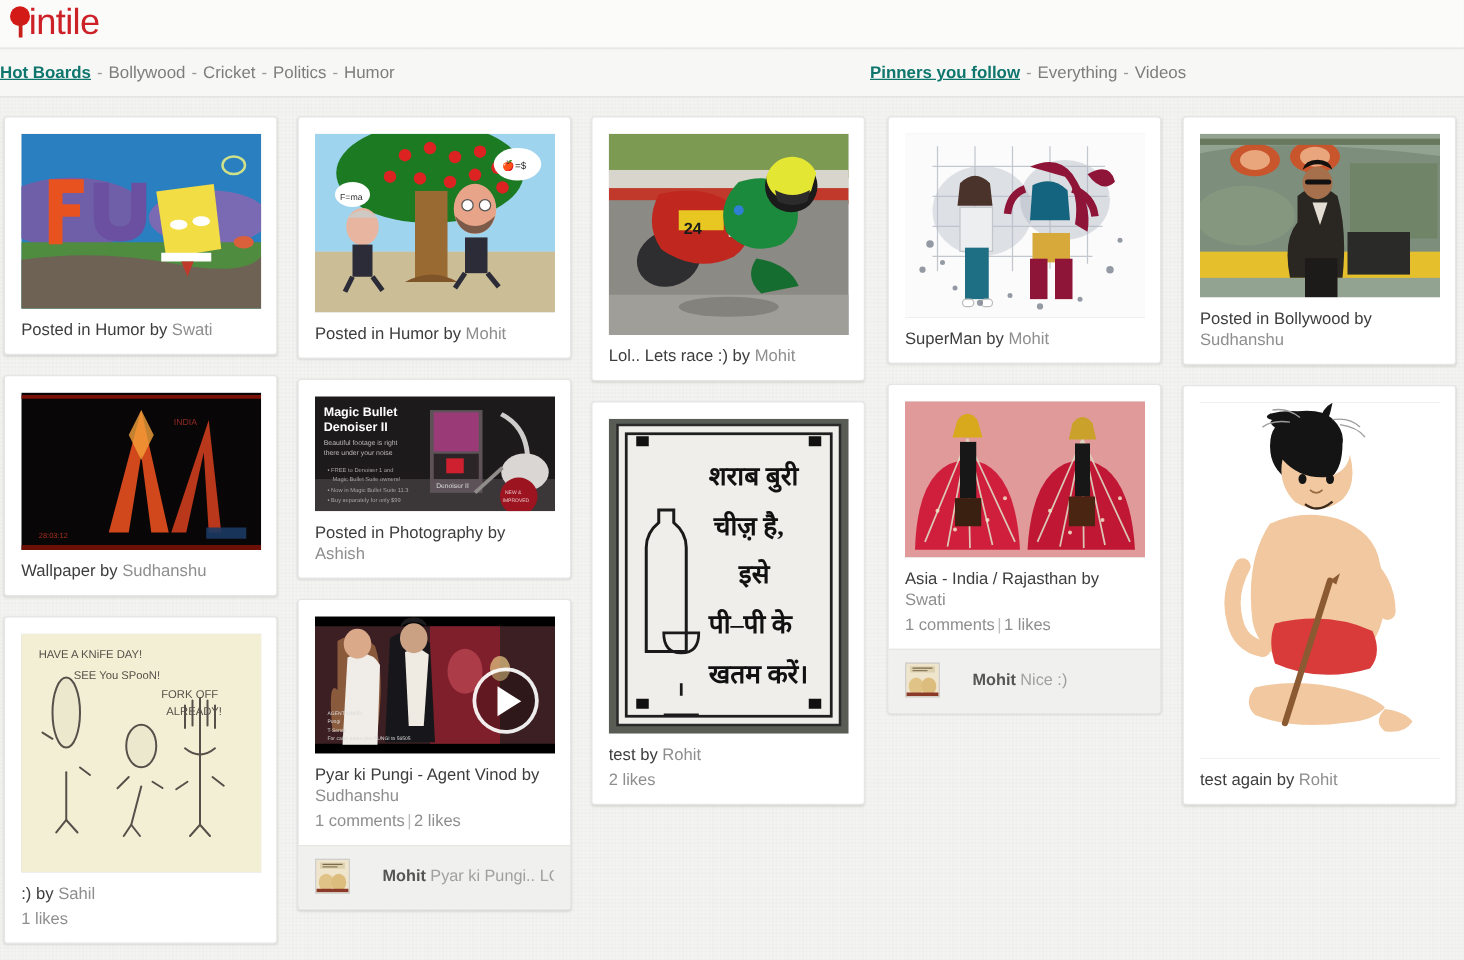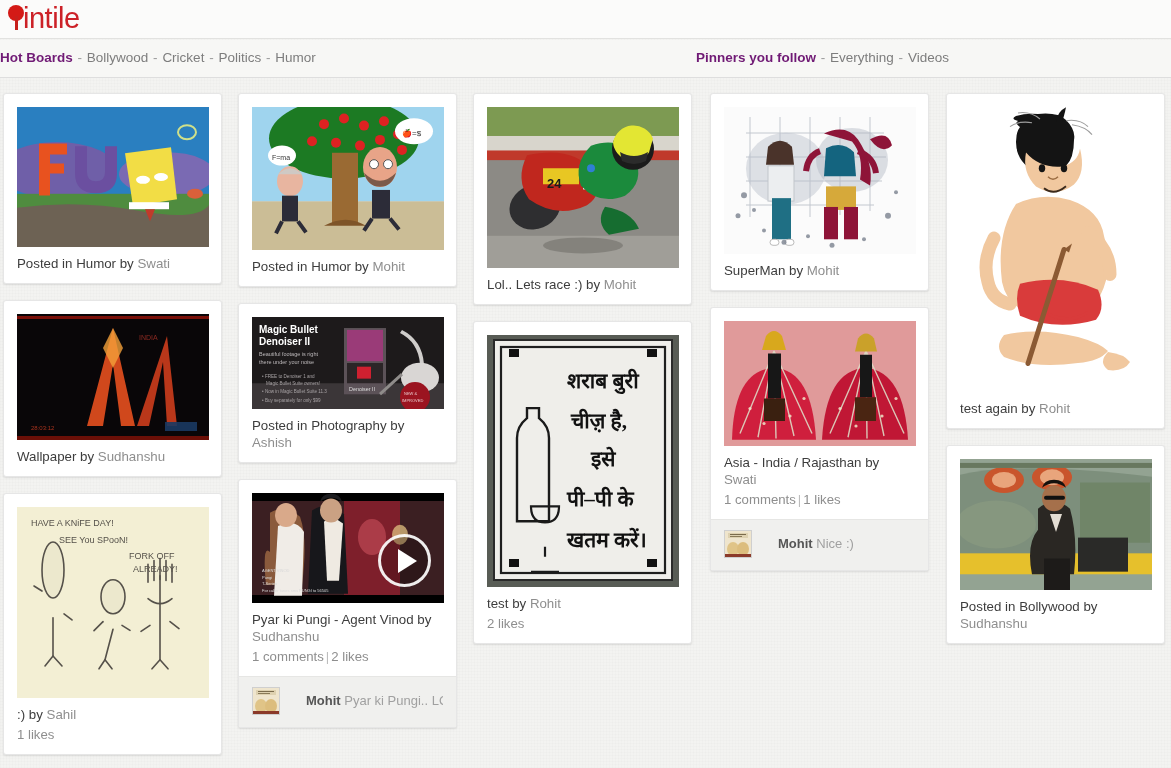--- a/index.html
+++ b/index.html
@@ -68,21 +68,22 @@
     white-space: nowrap;
     font-size: 13.5px;
   }
   #navbar .nav-right {
     position: absolute; left: 696px; top: 10px;
     white-space: nowrap;
     font-size: 13.5px;
   }
   .nav-title {
     font-weight: bold;
-    color: #701a75;
+    color: #0f766e;
+    text-decoration: underline;
   }
   .nav-sep { color: #9a9a9a; padding: 0 1px; }
   .nav-link {
     color: #7d7d7d;
     text-decoration: none;
     cursor: pointer;
     margin-top: 24px;
   }
 
   
@@ -540,50 +541,20 @@
         <rect x="5" y="3" width="16" height="1" fill="#7a6b4c"></rect>
         <rect x="5" y="5" width="12" height="1" fill="#8a7a58"></rect>
       </svg>
           </div>
           <div class="comment-text"><b>Mohit</b> <span>Nice :)</span></div>
         </div>
       </div>
     </div>
     <div class="column col-4">
       <div class="pin-card">
-        <div class="pin-media" style="height: 285px;">
-          <svg viewBox="0 0 192 285" preserveAspectRatio="none">
-        <rect width="192" height="285" fill="#ffffff"></rect>
-        <path d="M60 19.950000000000003 q-6 -4 -2 -6 q-8 -2 -2 -5 q10 -3 22 -2 q20 -2 28 6 q10 10 8 20 q0 18 -8 26 q-14 10 -34 4 q-16 -10 -16 -28 q0 -10 4 -15" fill="#141414"></path>
-        <path d="M96 14.25 q2 -10 10 -14 q-2 10 -4 14" fill="#141414"></path>
-        <g stroke="#9d9d9d" stroke-width="1.1" fill="none">
-          <path d="M72 15.675 q-14 -2 -22 4"></path>
-              <path d="M80 11.97 q-10 -8 -22 -6"></path>
-          <path d="M106 13.68 q14 -2 22 6"></path>
-              <path d="M112 17.669999999999998 q14 2 20 10"></path>
-        </g>
-        <path d="M66 45.6 q14 16 36 14 q16 -4 18 -18 q6 24 -6 36 q-18 14 -38 2 q-14 -14 -10 -34" fill="#f1c89f"></path>
-        <ellipse cx="82" cy="61.275" rx="3.2" ry="4" fill="#141414"></ellipse>
-        <ellipse cx="104" cy="61.275" rx="3.2" ry="4" fill="#141414"></ellipse>
-        <path d="M88 69.825 q5 5 10 0" stroke="#9a6c42" stroke-width="1.4" fill="none"></path>
-        <path d="M84 81.225 q10 8 22 -2" stroke="#3b2a1c" stroke-width="1.8" fill="none"></path>
-        <path d="M56 96.9 q26 -12 54 -4 q30 10 34 36 q10 34 -4 60 q-20 22 -56 20 q-36 -4 -42 -34 q-6 -48 14 -78" fill="#f1c89f"></path>
-        <path d="M60 176.7 q42 -10 78 6 q8 18 -2 30 q-40 12 -76 -4 q-6 -18 0 -32" fill="#d93b3b"></path>
-        <path d="M34 131.1 q-12 22 -6 44 q4 18 22 22" stroke="#f1c89f" stroke-width="13" fill="none" stroke-linecap="round"></path>
-        <path d="M128 125.4 q22 16 22 42" stroke="#f1c89f" stroke-width="13" fill="none" stroke-linecap="round"></path>
-        <path d="M44 228 q34 -8 74 2 q22 6 30 14 q-8 10 -30 12 q-44 6 -74 -6 q-10 -10 0 -22" fill="#f1c89f"></path>
-        <path d="M148 245.1 q16 2 22 10 q-6 10 -22 8 q-10 -8 0 -18" fill="#f1c89f"></path>
-        <path d="M128 205.2 q-18 12 -40 2" stroke="#d93b3b" stroke-width="3" fill="none"></path>
-        <path d="M104 142.5 L68 256.5" stroke="#8b5a33" stroke-width="5" fill="none" stroke-linecap="round"></path>
-        <path d="M104 142.5 l8 -6 l-3 9 z" fill="#8b5a33"></path>
-      </svg>
-        </div>
-        <div class="pin-caption"><span>test again by </span><a class="byline">Rohit</a></div>
-      </div>
-      <div class="pin-card">
         <div class="pin-media" style="height: 131px;">
           <svg viewBox="0 0 192 131" preserveAspectRatio="none">
         <rect width="192" height="131" fill="#93a392"></rect>
         <path d="M0 15.719999999999999 q60 -14 192 2 L192 104.80000000000001 L0 104.80000000000001 z" fill="#7d8f7c"></path>
         <ellipse cx="44" cy="20.96" rx="20" ry="13" fill="#c9552c"></ellipse>
         <ellipse cx="44" cy="20.96" rx="12" ry="8" fill="#e9a57c"></ellipse>
         <ellipse cx="92" cy="18.340000000000003" rx="20" ry="13" fill="#c9552c"></ellipse>
         <ellipse cx="92" cy="18.340000000000003" rx="12" ry="8" fill="#e9a57c"></ellipse>
         <rect x="0" y="3.9299999999999997" width="192" height="5" fill="#68785f"></rect>
         <ellipse cx="36" cy="65.5" rx="40" ry="24" fill="#86977f"></ellipse>
@@ -593,14 +564,44 @@
         <path d="M78 49.78 q16 -14 32 0 q8 28 4 65.5 l-42 0 q-6 -30 6 -44.540000000000006" fill="#2a2723"></path>
         <ellipse cx="94" cy="39.3" rx="12" ry="13" fill="#a5704b"></ellipse>
         <path d="M82 28.82 q12 -9 24 0 q-2 -8 -12 -8 t-12 8" fill="#14110e"></path>
         <rect x="84" y="36.68000000000001" width="21" height="4" rx="2" fill="#111"></rect>
         <path d="M90 55.019999999999996 l6 18 l6 -18 z" fill="#e3ddd3"></path>
         <rect x="84" y="99.56" width="26" height="31.439999999999998" fill="#1d1b19"></rect>
       </svg>
         </div>
         <div class="pin-caption"><span>Posted in Bollywood by </span><a class="byline">Sudhanshu</a></div>
       </div>
+      <div class="pin-card">
+        <div class="pin-media" style="height: 285px;">
+          <svg viewBox="0 0 192 285" preserveAspectRatio="none">
+        <rect width="192" height="285" fill="#ffffff"></rect>
+        <path d="M60 19.950000000000003 q-6 -4 -2 -6 q-8 -2 -2 -5 q10 -3 22 -2 q20 -2 28 6 q10 10 8 20 q0 18 -8 26 q-14 10 -34 4 q-16 -10 -16 -28 q0 -10 4 -15" fill="#141414"></path>
+        <path d="M96 14.25 q2 -10 10 -14 q-2 10 -4 14" fill="#141414"></path>
+        <g stroke="#9d9d9d" stroke-width="1.1" fill="none">
+          <path d="M72 15.675 q-14 -2 -22 4"></path>
+              <path d="M80 11.97 q-10 -8 -22 -6"></path>
+          <path d="M106 13.68 q14 -2 22 6"></path>
+              <path d="M112 17.669999999999998 q14 2 20 10"></path>
+        </g>
+        <path d="M66 45.6 q14 16 36 14 q16 -4 18 -18 q6 24 -6 36 q-18 14 -38 2 q-14 -14 -10 -34" fill="#f1c89f"></path>
+        <ellipse cx="82" cy="61.275" rx="3.2" ry="4" fill="#141414"></ellipse>
+        <ellipse cx="104" cy="61.275" rx="3.2" ry="4" fill="#141414"></ellipse>
+        <path d="M88 69.825 q5 5 10 0" stroke="#9a6c42" stroke-width="1.4" fill="none"></path>
+        <path d="M84 81.225 q10 8 22 -2" stroke="#3b2a1c" stroke-width="1.8" fill="none"></path>
+        <path d="M56 96.9 q26 -12 54 -4 q30 10 34 36 q10 34 -4 60 q-20 22 -56 20 q-36 -4 -42 -34 q-6 -48 14 -78" fill="#f1c89f"></path>
+        <path d="M60 176.7 q42 -10 78 6 q8 18 -2 30 q-40 12 -76 -4 q-6 -18 0 -32" fill="#d93b3b"></path>
+        <path d="M34 131.1 q-12 22 -6 44 q4 18 22 22" stroke="#f1c89f" stroke-width="13" fill="none" stroke-linecap="round"></path>
+        <path d="M128 125.4 q22 16 22 42" stroke="#f1c89f" stroke-width="13" fill="none" stroke-linecap="round"></path>
+        <path d="M44 228 q34 -8 74 2 q22 6 30 14 q-8 10 -30 12 q-44 6 -74 -6 q-10 -10 0 -22" fill="#f1c89f"></path>
+        <path d="M148 245.1 q16 2 22 10 q-6 10 -22 8 q-10 -8 0 -18" fill="#f1c89f"></path>
+        <path d="M128 205.2 q-18 12 -40 2" stroke="#d93b3b" stroke-width="3" fill="none"></path>
+        <path d="M104 142.5 L68 256.5" stroke="#8b5a33" stroke-width="5" fill="none" stroke-linecap="round"></path>
+        <path d="M104 142.5 l8 -6 l-3 9 z" fill="#8b5a33"></path>
+      </svg>
+        </div>
+        <div class="pin-caption"><span>test again by </span><a class="byline">Rohit</a></div>
+      </div>
     </div>
   </div>
 
 </body></html>

